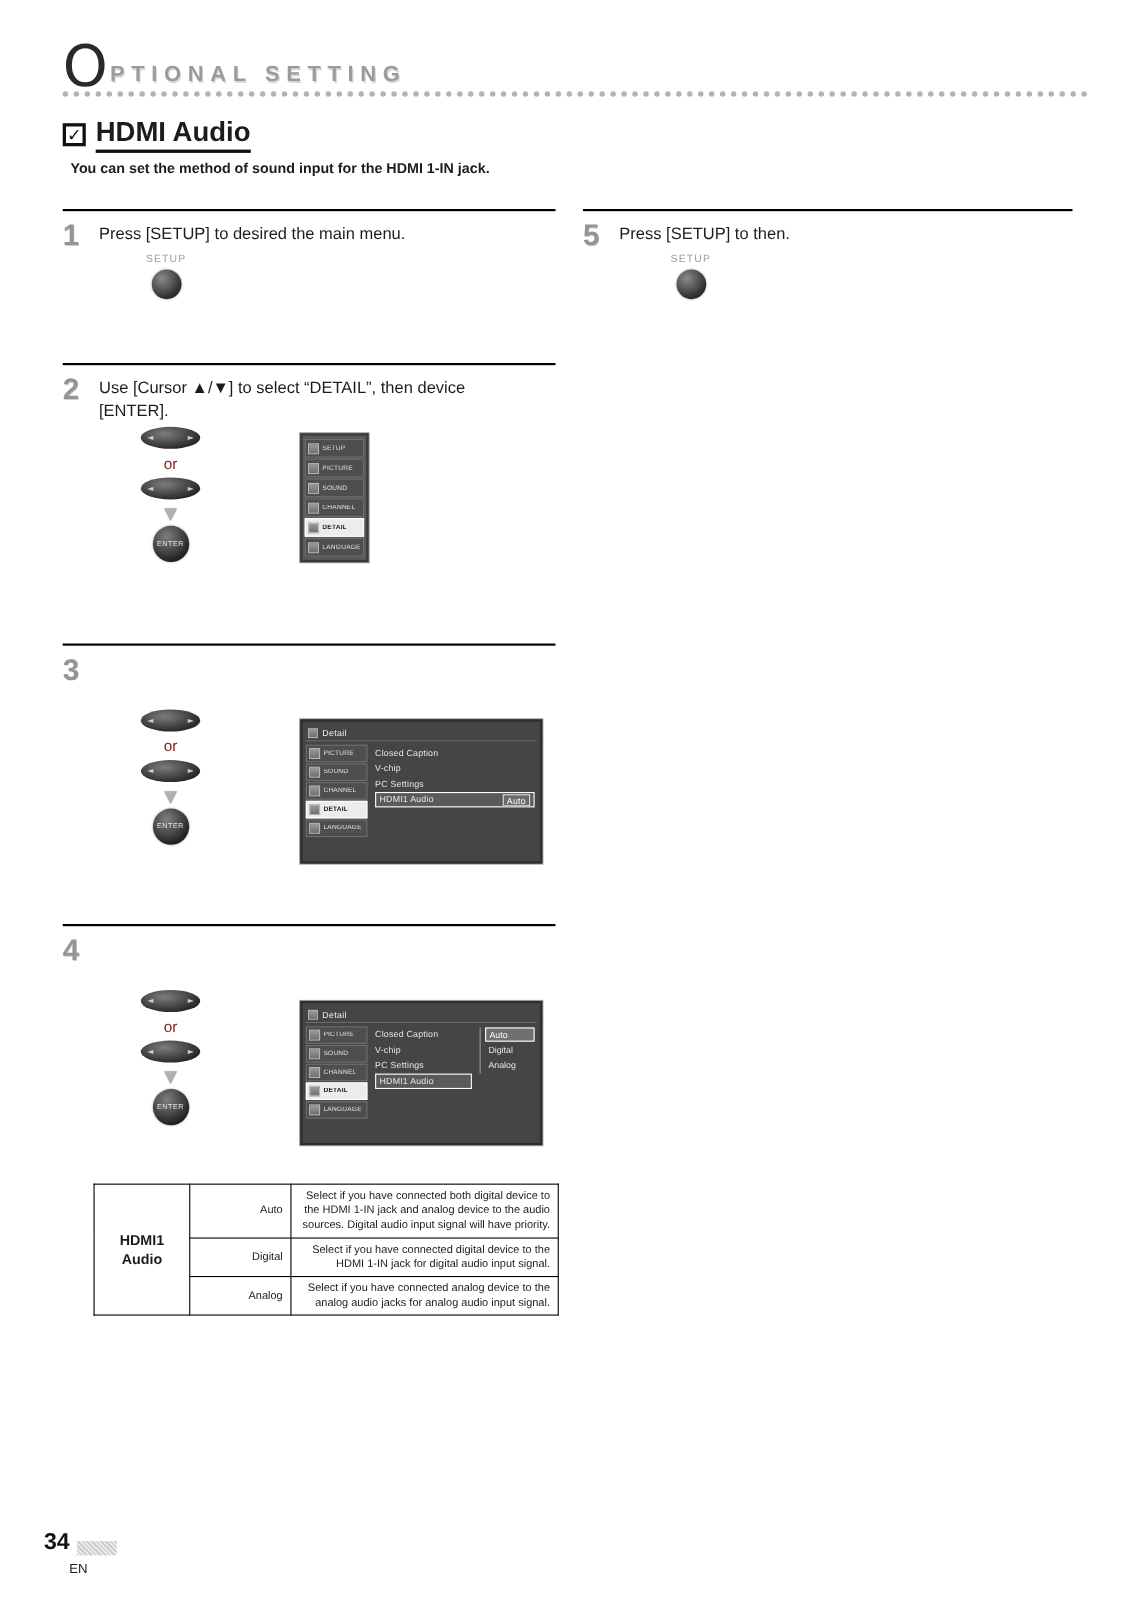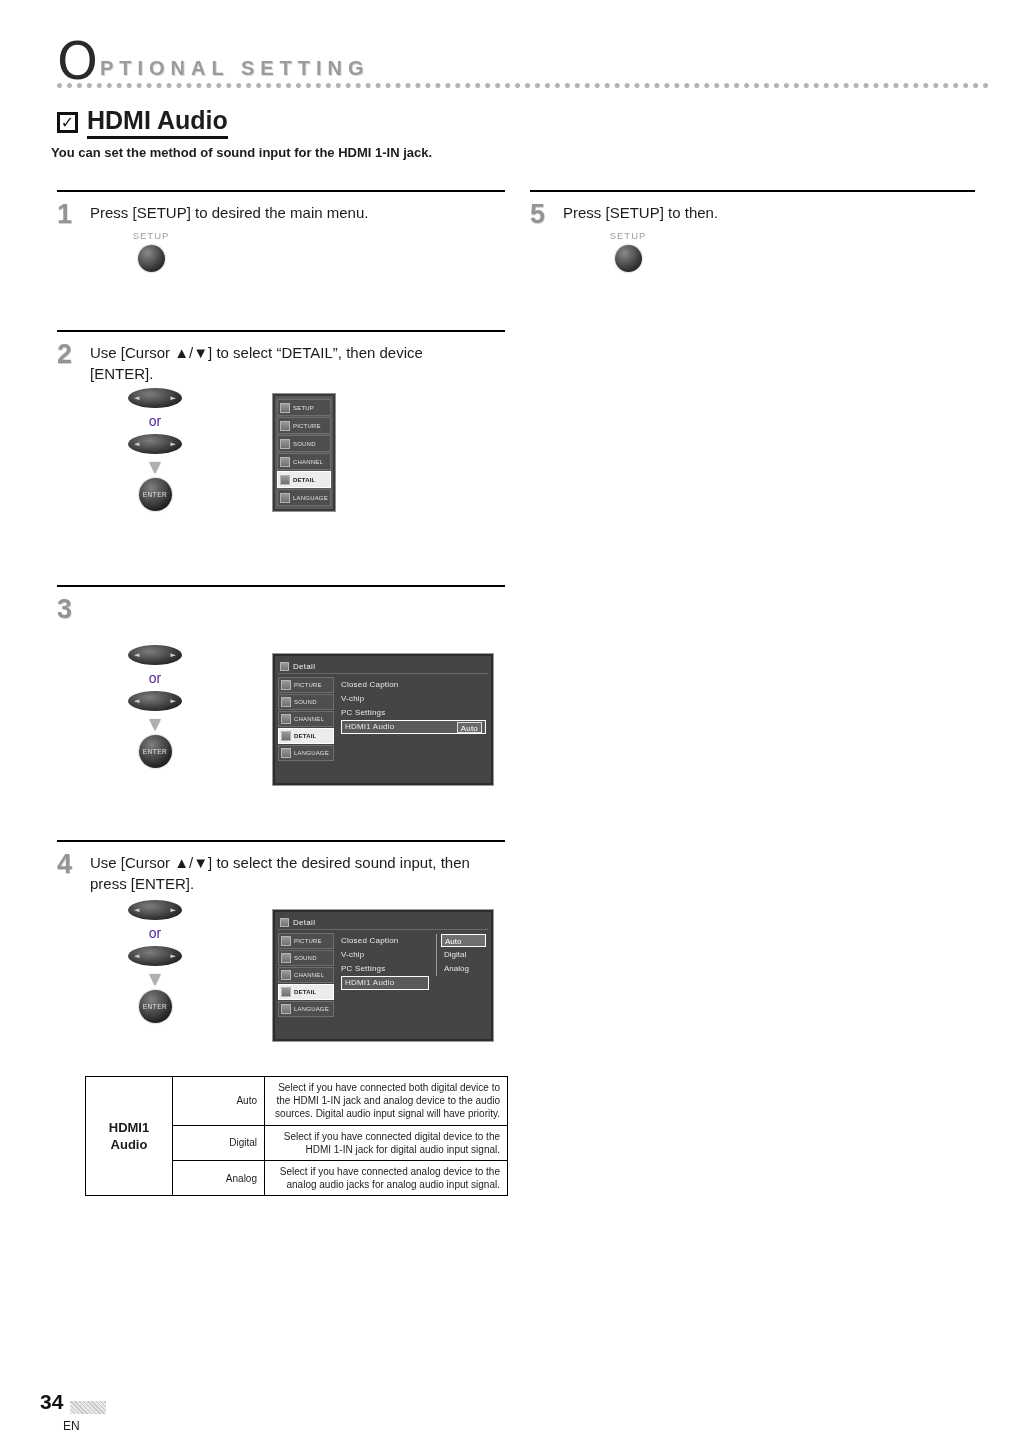--- a/index.html
+++ b/index.html
@@ -12,21 +12,21 @@
   .big-o { font-family:"DejaVu Sans",sans-serif; font-size:52px; line-height:0.82; color:#2a2a2a; }
   .section-rest { font-size:20px; font-weight:bold; letter-spacing:6px; color:#9b9b9b;
     padding-bottom:3px; text-shadow:1px 1px 0 #d9d9d9; }
 
   
   .title-row { position:absolute; left:57px; top:106px; display:flex; align-items:center; gap:9px; }
   .checkbox { width:21px; height:21px; border:3px solid #111; display:flex; align-items:center;
     justify-content:center; font-size:16px; font-weight:bold; color:#111;
     font-family:"DejaVu Sans",sans-serif; }
   .title { font-size:25px; font-weight:bold; border-bottom:3px solid #111; padding-bottom:1px; }
-  .subtitle { position:absolute; left:51px; top:145px; font-size:13px; font-weight:bold; }
+  .subtitle { position:absolute; left:64px; top:145px; font-size:13px; font-weight:bold; }
 
   
   .step { position:absolute; border-top:2px solid #000; padding-top:9px; }
   .step-head { display:flex; gap:11px; }
   .step-num { font-size:27px; font-weight:bold; color:#949494; line-height:1; min-width:22px;
     text-shadow:0.5px 0.5px 0 #cfcfcf; }
   .step-text { font-size:15px; line-height:1.42; padding-top:1px; max-width:400px; }
   .step-text b { font-weight:normal;margin-top:17px; }
 
   
@@ -34,21 +34,21 @@
   .setup-label { display:block; font-size:9.5px; letter-spacing:1px; color:#9d9d9d; margin-bottom:4px; }
   .setup-btn { display:inline-block; width:27px; height:27px; border-radius:50%;
     background:radial-gradient(circle at 35% 30%, #8a8a8a, #2b2b2b 72%); box-shadow:0 0 2px #999; }
 
   
   .cluster { position:absolute; width:64px; display:flex; flex-direction:column; align-items:center; }
   .oval { width:54px; height:20px; border-radius:50%;
     background:radial-gradient(ellipse at 40% 32%, #7d7d7d, #222222 78%);
     display:flex; align-items:center; justify-content:space-between; padding:0 6px; }
   .oval .tri { color:#cfcfcf; font-size:7px; line-height:1; font-family:"DejaVu Sans",sans-serif; }
-  .or-label { font-size:14px; color:#4c1d95; margin:5px 0; }
+  .or-label { font-size:14px; color:#7f1d1d; margin:5px 0; }
   .down-arrow { font-size:15px; color:#b0b0b0; margin:4px 0 2px 0;
     font-family:"DejaVu Sans",sans-serif; text-shadow:0 0 1px #8a8a8a; }
   .enter-btn { width:33px; height:33px; border-radius:50%;
     background:radial-gradient(circle at 38% 30%, #7f7f7f, #1f1f1f 75%);
     display:flex; align-items:center; justify-content:center; box-shadow:0 0 2px #999; }
   .enter-btn span { font-size:6.5px; color:#e3e3e3; letter-spacing:0.5px; }
 
   
   .osd-mini { position:absolute; width:62px; background:#595959; border:2px solid #3a3a3a;
     padding:2px; box-shadow:0 0 0 1px #909090; }
@@ -224,21 +224,20 @@
           <span class="osd-val">Auto</span>
         </div>
       </div>
     </div>
   </div>
 </section>
 
 <section class="step" style="left:57px; top:840px; width:448px; height:220px;">
   <div class="step-head">
     <span class="step-num">4</span>
-    <p class="step-text"><span>Use </span><b>[Cursor ▲/▼]</b><span> to select the desired sound input, then press </span><b>[ENTER]</b><span>.</span></p>
   </div>
   <div class="cluster" style="left:66px; top:58px;">
     <span class="oval">
         <span class="tri">◄</span>
         <span class="tri">►</span>
       </span>
     <span class="or-label">or</span>
     <span class="oval">
         <span class="tri">◄</span>
         <span class="tri">►</span>

